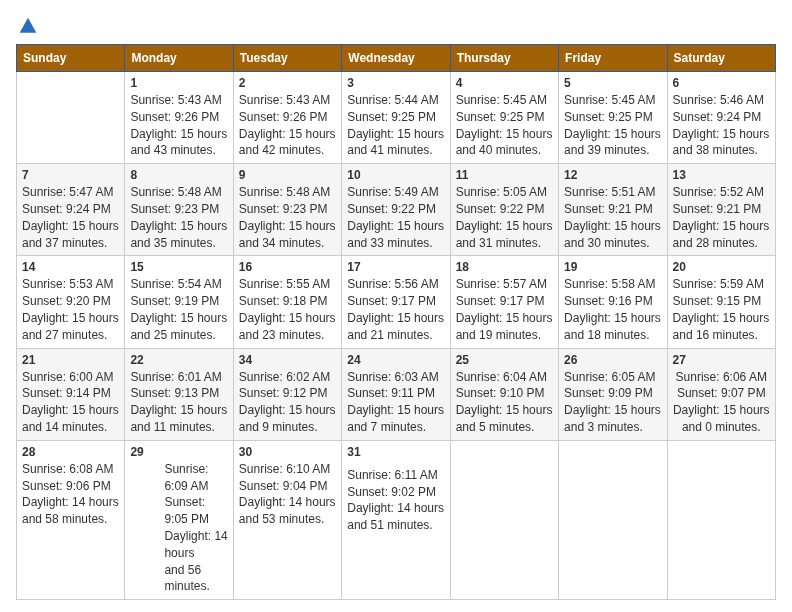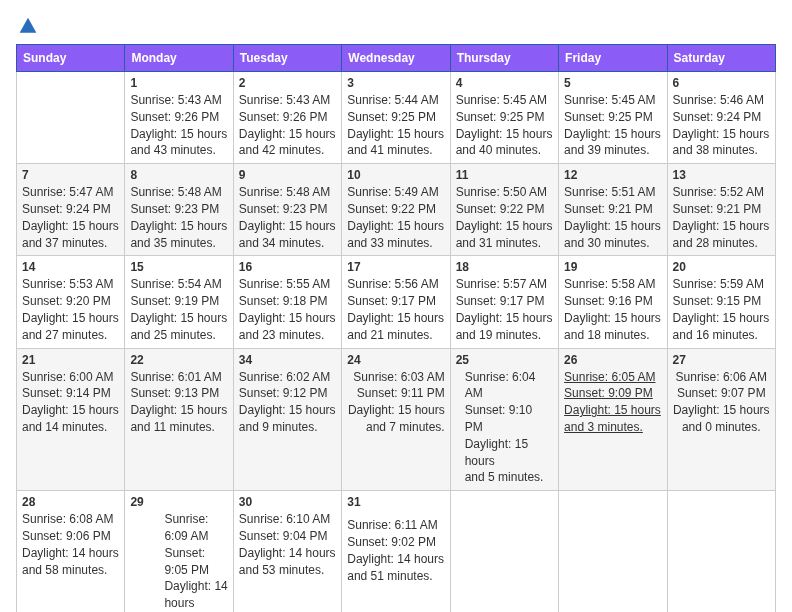--- a/index.html
+++ b/index.html
@@ -46,21 +46,21 @@
     .location {
       font-size: 14px;
       color: #555;
     }
     table {
       width: 100%;
       border-collapse: collapse;
       font-size: 10px;
     }
     thead tr th {
-      background-color: #8b5cf6;
+      background-color: #a16207;
       color: #fff;
       text-align: left;
       padding: 6px 6px;
       font-size: 12px;
       font-weight: bold;
       border: 1px solid #2a5aaa;
     }
     tbody tr td {
       border: 1px solid #ccc;
       vertical-align: top;
@@ -191,21 +191,21 @@
         </td>
         <td>
           <span class="day-number">10</span>
           <div class="day-info" style="white-space: pre-line;">Sunrise: 5:49 AM
 Sunset: 9:22 PM
 Daylight: 15 hours
 and 33 minutes.</div>
         </td>
         <td>
           <span class="day-number">11</span>
-          <div class="day-info" style="white-space: pre-line;">Sunrise: 5:50 AM
+          <div class="day-info" style="white-space: pre-line;">Sunrise: 5:05 AM
 Sunset: 9:22 PM
 Daylight: 15 hours
 and 31 minutes.</div>
         </td>
         <td>
           <span class="day-number">12</span>
           <div class="day-info" style="white-space: pre-line;">Sunrise: 5:51 AM
 Sunset: 9:21 PM
 Daylight: 15 hours
 and 30 minutes.</div>
@@ -286,35 +286,35 @@
         </td>
         <td>
           <span class="day-number">34</span>
           <div class="day-info" style="white-space: pre-line;">Sunrise: 6:02 AM
 Sunset: 9:12 PM
 Daylight: 15 hours
 and 9 minutes.</div>
         </td>
         <td>
           <span class="day-number">24</span>
-          <div class="day-info" style="white-space: pre-line; text-align: right;">Sunrise: 6:03 AM
+          <div class="day-info" style="white-space: pre-line;">Sunrise: 6:03 AM
 Sunset: 9:11 PM
 Daylight: 15 hours
 and 7 minutes.</div>
         </td>
         <td>
           <span class="day-number">25</span>
-          <div class="day-info" style="white-space: pre-line; margin-left: 9px;">Sunrise: 6:04 AM
+          <div class="day-info" style="white-space: pre-line;">Sunrise: 6:04 AM
 Sunset: 9:10 PM
 Daylight: 15 hours
 and 5 minutes.</div>
         </td>
         <td>
           <span class="day-number">26</span>
-          <div class="day-info" style="white-space: pre-line; text-decoration: underline;">Sunrise: 6:05 AM
+          <div class="day-info" style="white-space: pre-line;">Sunrise: 6:05 AM
 Sunset: 9:09 PM
 Daylight: 15 hours
 and 3 minutes.</div>
         </td>
         <td>
           <span class="day-number">27</span>
           <div class="day-info" style="white-space: pre-line; text-align: center;">Sunrise: 6:06 AM
 Sunset: 9:07 PM
 Daylight: 15 hours
 and 0 minutes.</div>

